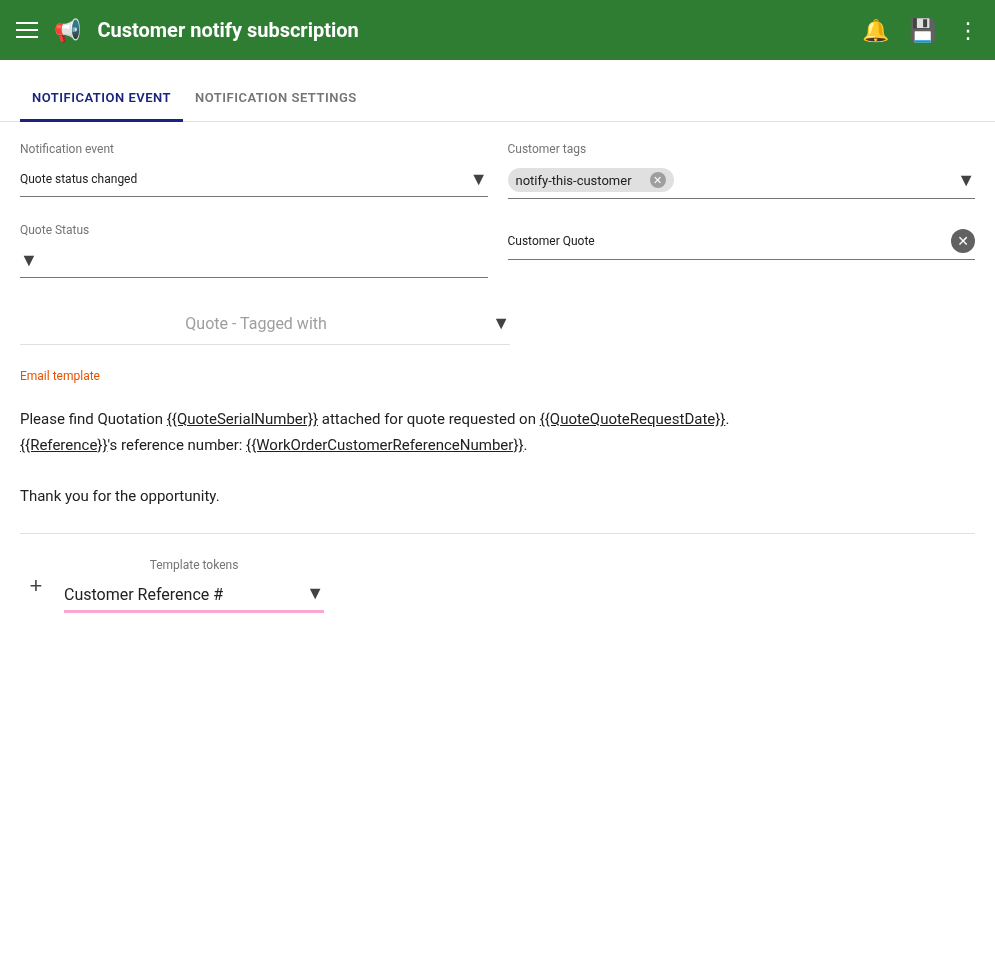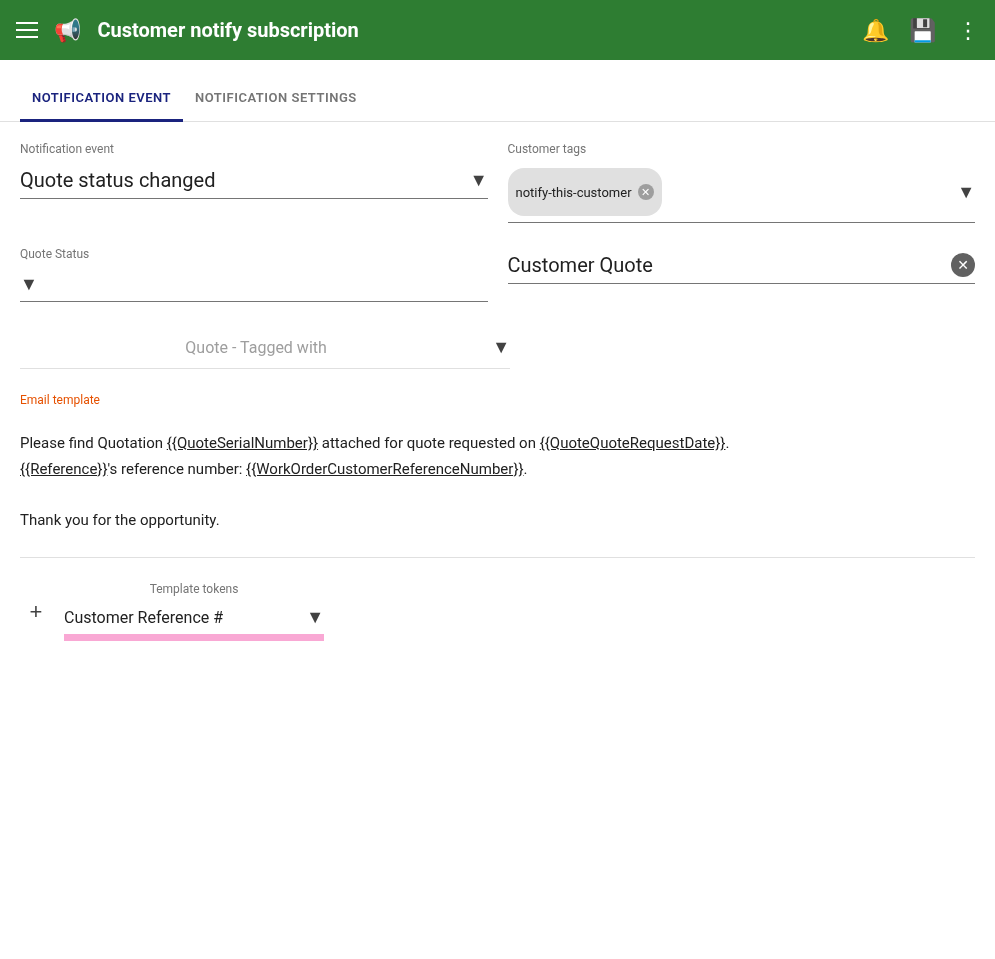--- a/index.html
+++ b/index.html
@@ -67,44 +67,44 @@
     }
     .form-field {
       display: flex;
       align-items: center;
       border-bottom: 1px solid #757575;
       padding: 6px 0;
       cursor: pointer;
     }
     .form-field-value {
       flex: 1;
-      font-size: 20px;
+      font-size: 12px;
       color: #212121;
     }
     .form-field-icon {
       color: #424242;
       font-size: 18px;
     }
 
     
     .tags-field {
       display: flex;
       align-items: center;
       border-bottom: 1px solid #757575;
       padding: 6px 0;
       cursor: pointer;
     }
     .tag-chip {
       display: inline-flex;
       align-items: center;
       background: #e0e0e0;
       border-radius: 16px;
-      padding: 16px 8px;
+      padding: 4px 8px;
       font-size: 13px;
-      gap: 6px;
+      gap: 18px;
       margin-right: 8px;
     }
     .tag-close {
       width: 16px;
       height: 16px;
       border-radius: 50%;
       background: #9e9e9e;
       color: #fff;
       display: flex;
       align-items: center;
@@ -195,22 +195,22 @@
       flex-direction: column;
     }
     .token-label {
       font-size: 12px;
       color: #757575;
       margin-bottom: 4px;
       text-align: center;
     }
     .token-field {
       display: flex;
-      align-items: center;
-      border-bottom: 7px solid #f9a8d4;
+      align-items: flex-end;
+      border-bottom: 3px solid #f9a8d4;
       padding: 6px 0;
       cursor: pointer;
       min-width: 260px;
     }
     .token-value {
       flex: 1;
       font-size: 16px;
       color: #212121;
     }
   </style>

